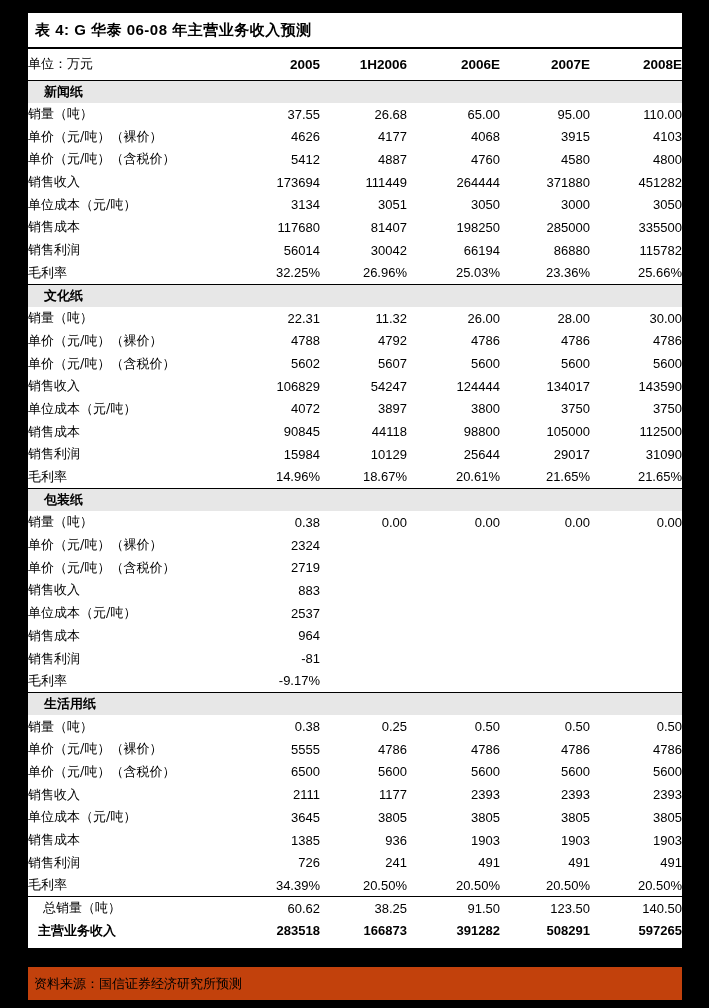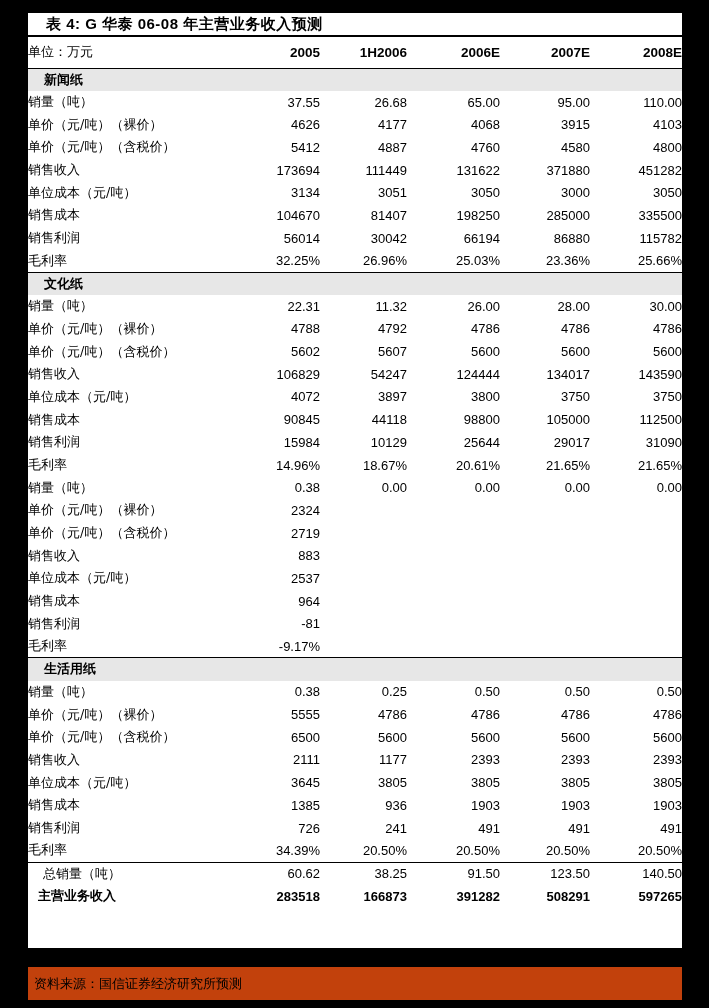--- a/index.html
+++ b/index.html
@@ -13,26 +13,26 @@
   }
   .page-card {
     position: absolute;
     left: 28px; top: 13px;
     width: 654px; height: 935px;
     background: #fff;
     box-sizing: border-box;
     overflow: hidden;
   }
   .title-row {
-    height: 24px;
+    height: 36px;
     box-sizing: border-box;
     border-bottom: 2px solid #000;
     display: flex;
     align-items: center;
-    padding-left: 18px;
+    padding-left: 7px;
     font-size: 15px;
     font-weight: bold;
     letter-spacing: 0.5px;
   }
   table.forecast {
     width: 100%;
     border-collapse: collapse;
     table-layout: fixed;
   }
   table.forecast td { padding: 0; vertical-align: middle; overflow: hidden; white-space: nowrap; }
@@ -135,35 +135,35 @@
           <td class="num">5412</td>
           <td class="num">4887</td>
           <td class="num">4760</td>
           <td class="num">4580</td>
           <td class="num">4800</td>
         </tr>
         <tr class="data-row">
           <td class="lbl">销售收入</td>
           <td class="num">173694</td>
           <td class="num">111449</td>
-          <td class="num">131622</td>
+          <td class="num">264444</td>
           <td class="num">371880</td>
           <td class="num">451282</td>
         </tr>
         <tr class="data-row">
           <td class="lbl">单位成本（元/吨）</td>
           <td class="num">3134</td>
           <td class="num">3051</td>
           <td class="num">3050</td>
           <td class="num">3000</td>
           <td class="num">3050</td>
         </tr>
         <tr class="data-row">
           <td class="lbl">销售成本</td>
-          <td class="num">104670</td>
+          <td class="num">117680</td>
           <td class="num">81407</td>
           <td class="num">198250</td>
           <td class="num">285000</td>
           <td class="num">335500</td>
         </tr>
         <tr class="data-row">
           <td class="lbl">销售利润</td>
           <td class="num">56014</td>
           <td class="num">30042</td>
           <td class="num">66194</td>
@@ -237,20 +237,23 @@
           <td class="num">29017</td>
           <td class="num">31090</td>
         </tr>
         <tr class="data-row">
           <td class="lbl">毛利率</td>
           <td class="num">14.96%</td>
           <td class="num">18.67%</td>
           <td class="num">20.61%</td>
           <td class="num">21.65%</td>
           <td class="num">21.65%</td>
+        </tr>
+        <tr class="section-row">
+          <td class="sec-name" colspan="6">包装纸</td>
         </tr>
         <tr class="data-row">
           <td class="lbl">销量（吨）</td>
           <td class="num">0.38</td>
           <td class="num">0.00</td>
           <td class="num">0.00</td>
           <td class="num">0.00</td>
           <td class="num">0.00</td>
         </tr>
         <tr class="data-row">

